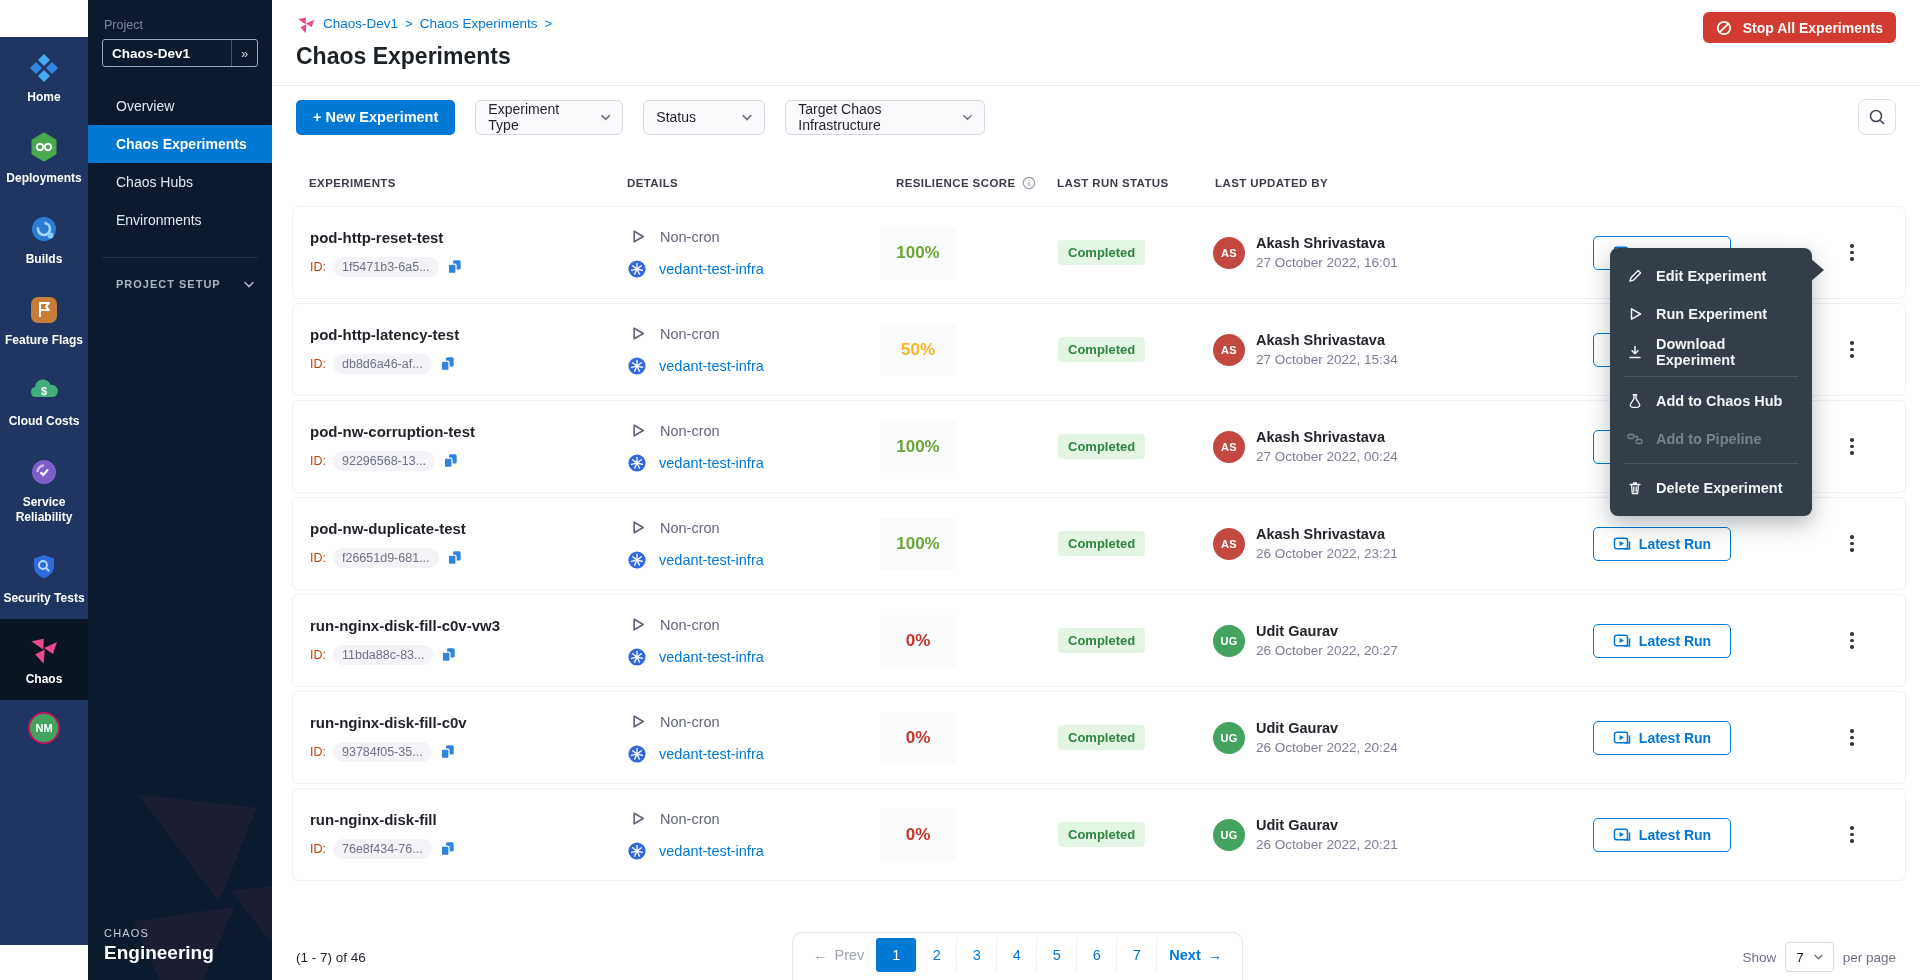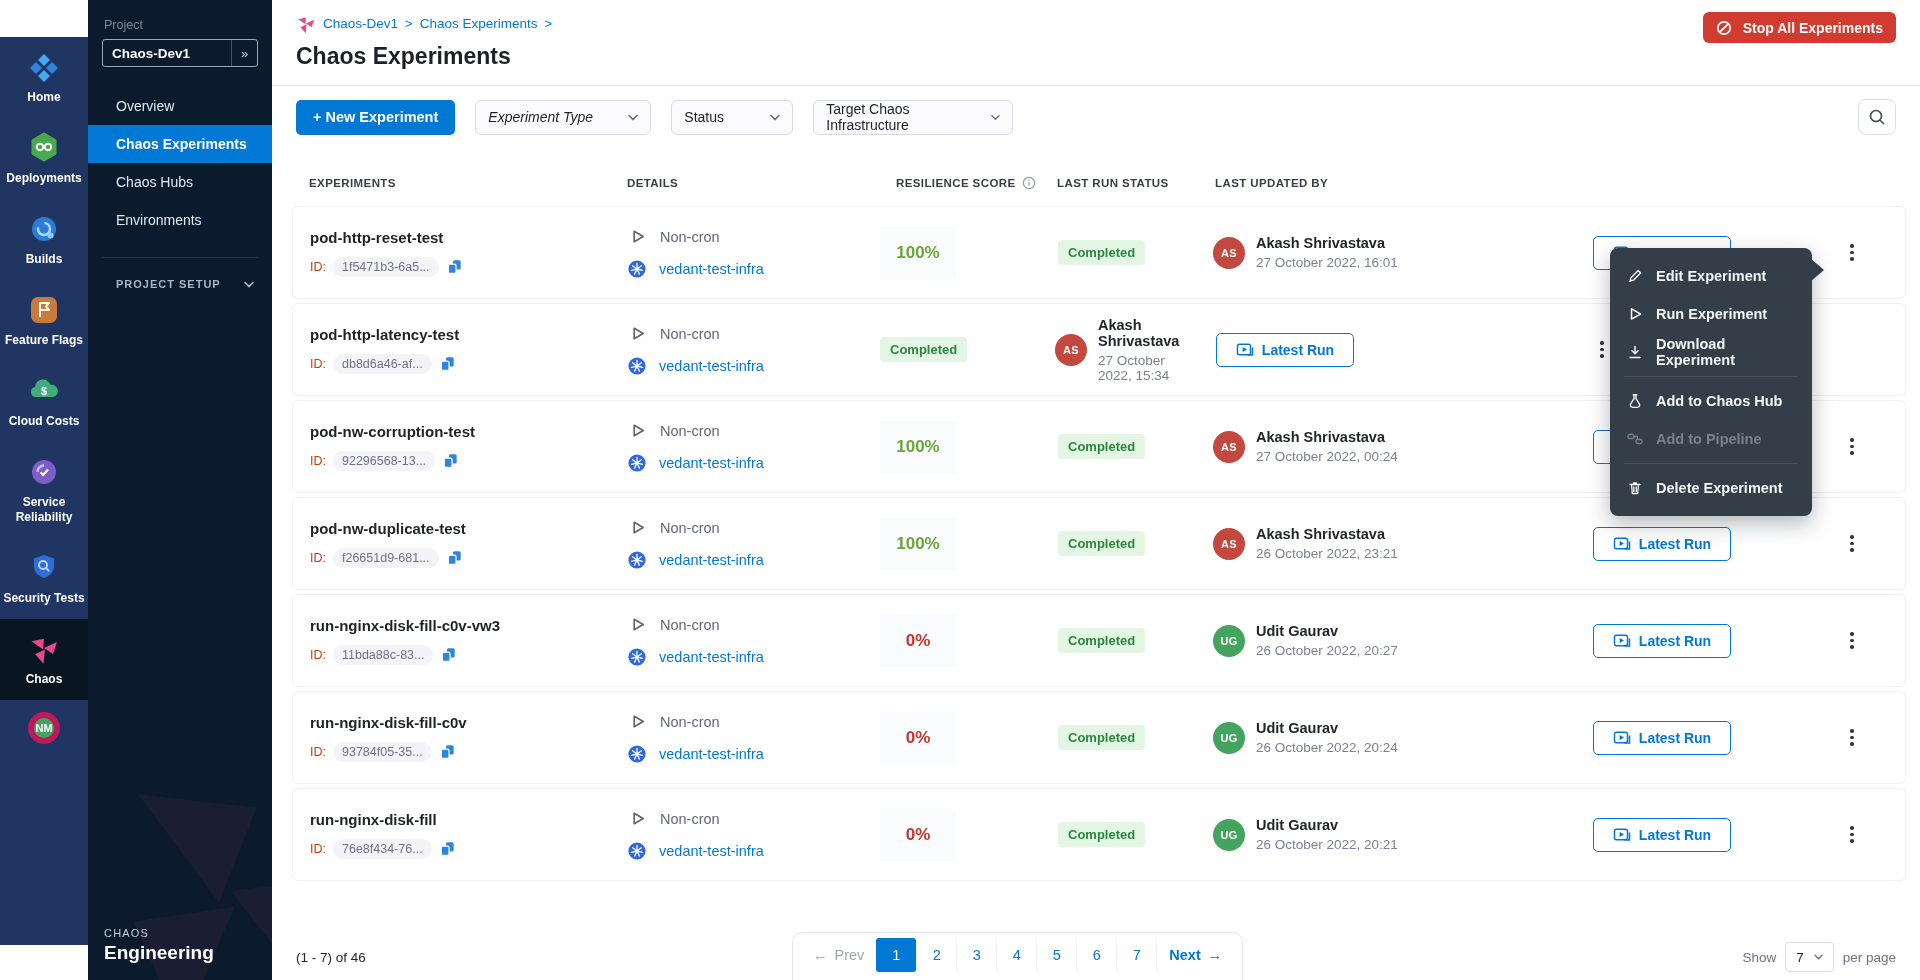--- a/index.html
+++ b/index.html
@@ -21,21 +21,21 @@
     padding:13px 3px; cursor:pointer; text-align:center;
   }
   .rail-item.selected { background:#0a1522; }
   .rail-label { font-size:12px; font-weight:700; color:#fff; line-height:1.25; }
   .rail-item.muted .rail-label { color:#a9b2c0; font-weight:400; font-size:10.5px; letter-spacing:.2px; }
   .rail-icon { display:flex; align-items:center; justify-content:center; height:34px; }
   #rail-bottom { margin-top:auto; }
   .rail-avatar {
     width:32px; height:32px; border-radius:50%; background:var(--avatar-green,#44a35f);
     color:#fff; font-size:11px; font-weight:700; display:flex; align-items:center; justify-content:center;
-    margin:12px auto 16px; border:6px solid #be185d; cursor:pointer;
+    margin:12px auto 16px; border:2px solid #be185d; cursor:pointer;
   }
   .gear-glyph { font-size:24px; color:#a7b0bf; line-height:1; }
 
   
   #sidebar {
     position:absolute; left:88px; top:0; width:184px; height:980px;
     background:#0b1b2d; overflow:hidden; z-index:4;
   }
   #sidebar .watermark { position:absolute; bottom:-70px; left:-10px; opacity:.07; transform:rotate(18deg); }
   .proj-label { padding:18px 16px 7px; font-size:12.5px; color:#7c87a0; }
@@ -78,21 +78,21 @@
   .new-exp {
     background:var(--accent,#0278d5); color:#fff; border:none; border-radius:5px; height:35px;
     padding:0 17px; font-size:14.5px; font-weight:700; cursor:pointer; font-family:inherit;
   }
   .filter-pill {
     height:35px; border:1px solid #d8dae3; background:#fbfbfd; border-radius:6px;
     display:flex; align-items:center; justify-content:space-between; padding:0 12px;
     font-size:14px; color:#1f2128; cursor:pointer; gap:14px;
   }
   .filter-pill svg { color:#6d6f80; }
-  .f1 { width:176px;font-style:italic; } .f2 { width:122px; } .f3 { width:200px; }
+  .f1 { width:148px; } .f2 { width:122px; } .f3 { width:200px; }
   .toolbar .spacer { flex:1; }
   .search-btn {
     width:38px; height:36px; border:1px solid #dcdee8; background:#fff; border-radius:8px;
     display:flex; align-items:center; justify-content:center; cursor:pointer;
   }
   .date-btn {
     height:36px; border:1px solid #4f86cf; background:#fff; border-radius:8px;
     display:flex; align-items:center; gap:8px; padding:0 12px; cursor:pointer;
     color:var(--accent,#0278d5); font-size:14.5px; font-weight:700; font-family:inherit;
   }
@@ -488,20 +488,23 @@
                 <line x1="9" y1="9" x2="11.4" y2="14.1"></line>
                 <line x1="9" y1="9" x2="14.5" y2="10.3"></line>
                 <line x1="9" y1="9" x2="13.4" y2="5.7"></line>
               </g>
               <circle cx="9" cy="9" r="1.6" fill="#fff"></circle>
             </svg>
         <a class="infra-link">vedant-test-infra</a>
       </div>
     </div>
     <div class="cell">
+      <div class="score-box score-amber">50%</div>
+    </div>
+    <div class="cell">
       <span class="status-badge">Completed</span>
     </div>
     <div class="user-cell">
       <span class="avatar av-red">AS</span>
       <span>
         <div class="user-name">Akash Shrivastava</div>
         <div class="user-date">27 October 2022, 15:34</div>
       </span>
     </div>
     <div class="cell">

